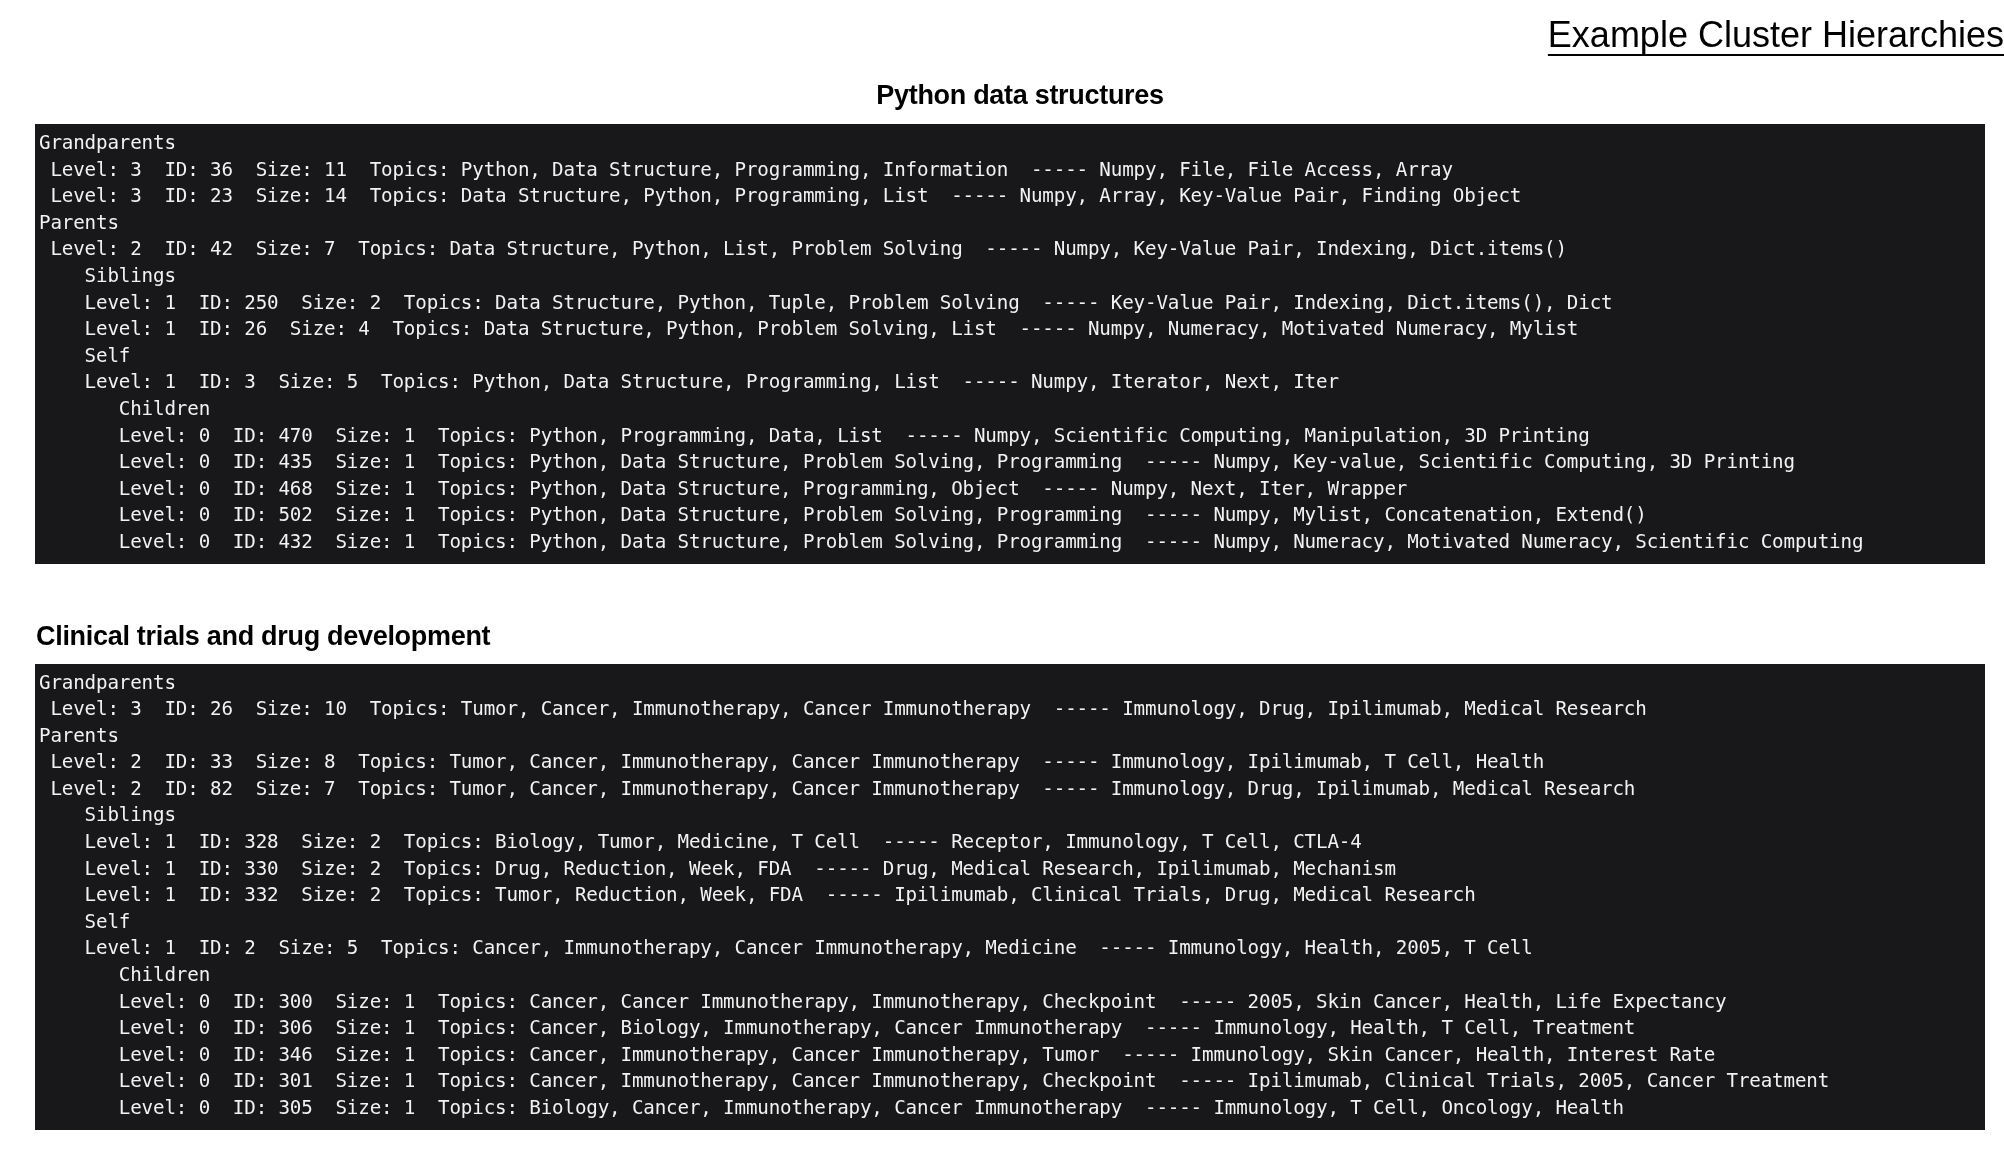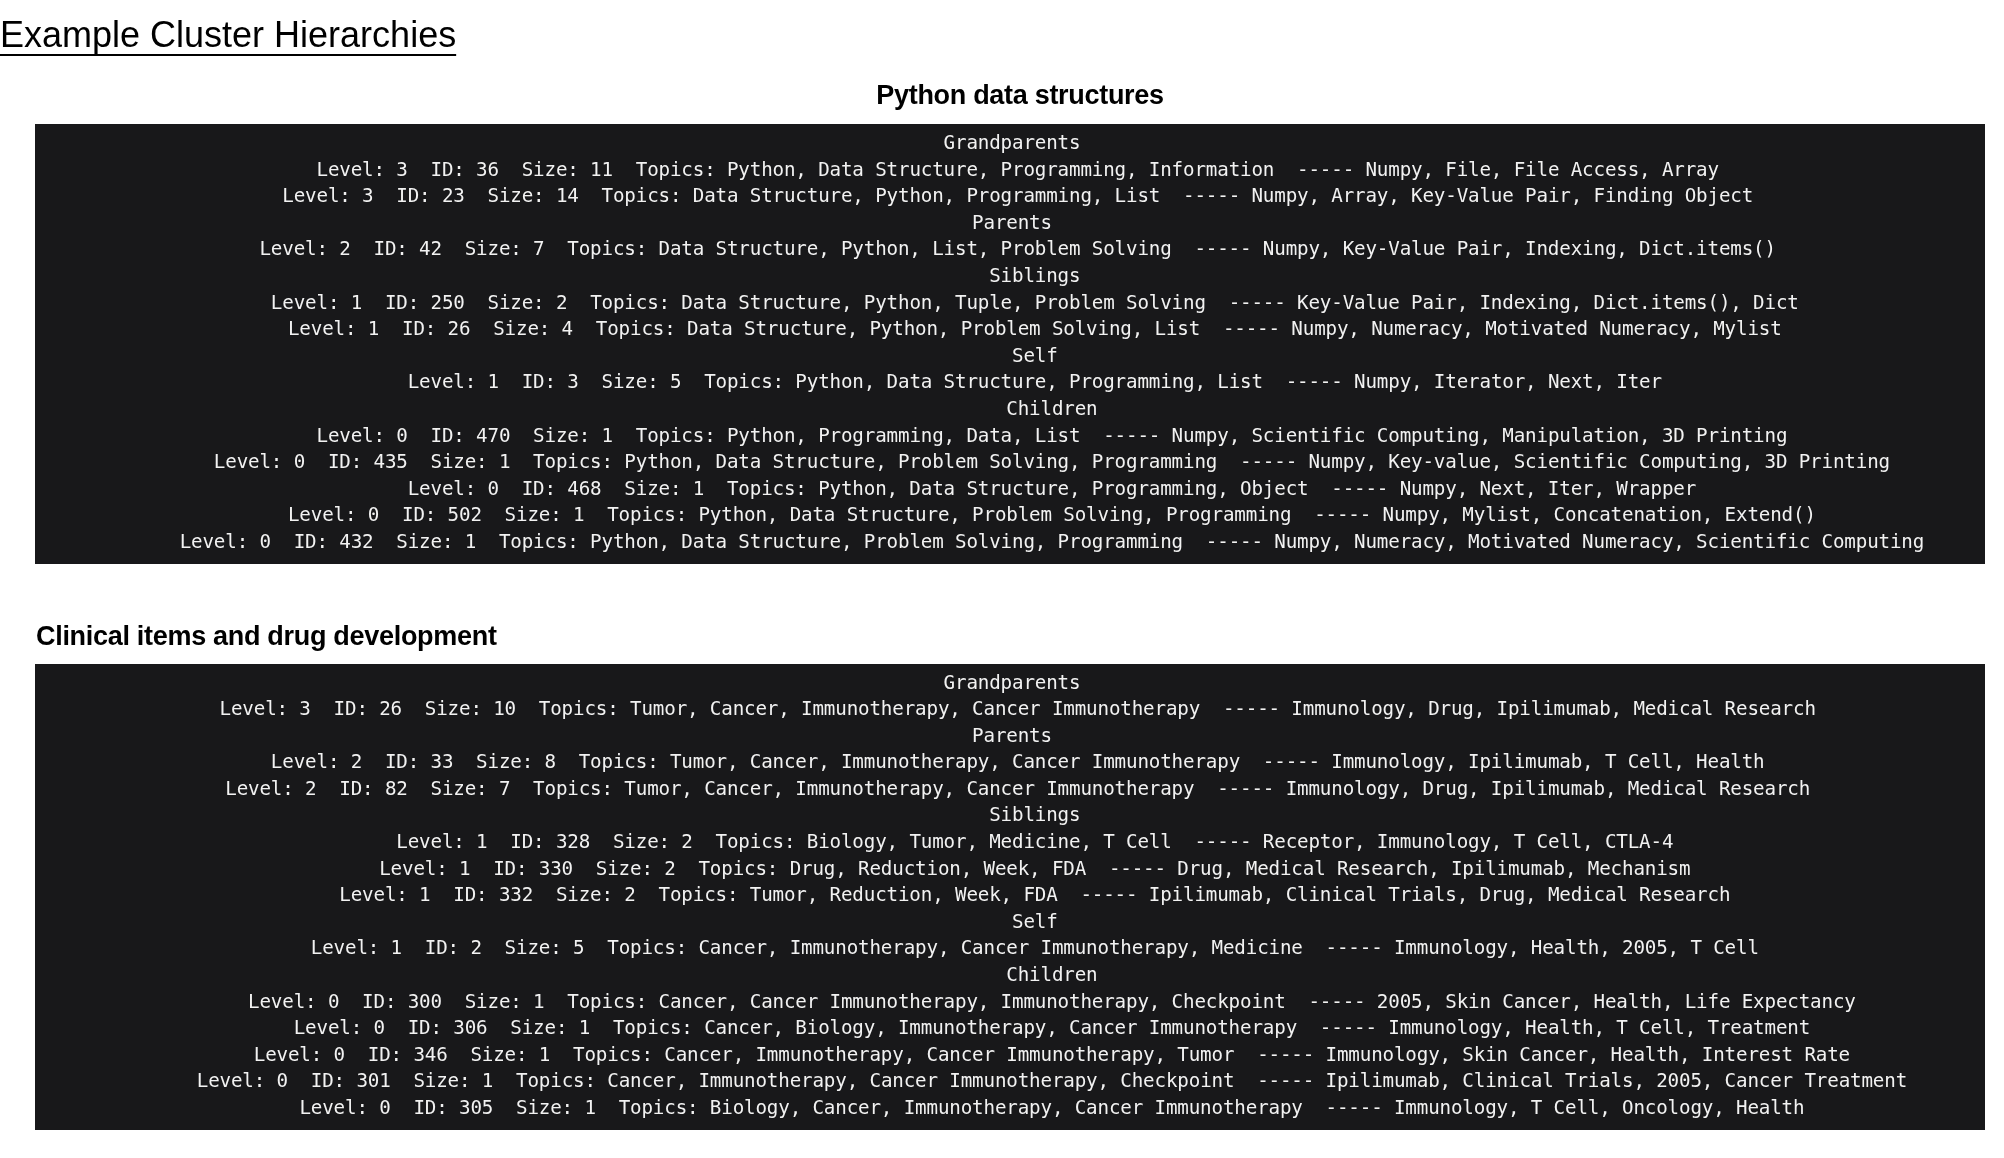--- a/index.html
+++ b/index.html
@@ -16,21 +16,21 @@
   }
 
   .page {
     position: relative;
     width: 2004px;
     height: 1158px;
     box-sizing: border-box;
   }
 
   .page-title {
-    text-align: left;
+    text-align: right;
     font-size: 36px;
     font-weight: 400;
     letter-spacing: 0px;
     margin: 0;
     padding-top: 14px;
     text-decoration: underline;
     text-underline-offset: 7px;
     text-decoration-thickness: 2px;
     font-family: "Liberation Sans", sans-serif;
   }
@@ -55,21 +55,20 @@
     font-family: "DejaVu Sans Mono", "Liberation Mono", monospace;
     font-size: 19.2px;
     line-height: 26.6px;
     padding: 6px 0 8px 4px;
     margin: 0 0 0 35px;
     width: 1950px;
     box-sizing: border-box;
     overflow: hidden;
     white-space: pre;
     letter-spacing: -0.15px;
-    text-align: center;
   }
 
   .code-line {
     white-space: pre;
     display: block;
     height: 26.6px;
   }
 
   
   #section-1-heading-wrap { padding-top: 24px; text-align: center; }
@@ -88,20 +87,20 @@
     <div id="section-1-heading-wrap">
       <h2 class="section-heading">Python data structures</h2>
     </div>
     <div id="section-1-block-wrap">
       <pre class="code-block" style="background: rgb(24, 24, 26); color: rgb(242, 242, 242);"><span class="code-line">Grandparents</span><span class="code-line"> Level: 3  ID: 36  Size: 11  Topics: Python, Data Structure, Programming, Information  ----- Numpy, File, File Access, Array</span><span class="code-line"> Level: 3  ID: 23  Size: 14  Topics: Data Structure, Python, Programming, List  ----- Numpy, Array, Key-Value Pair, Finding Object</span><span class="code-line">Parents</span><span class="code-line"> Level: 2  ID: 42  Size: 7  Topics: Data Structure, Python, List, Problem Solving  ----- Numpy, Key-Value Pair, Indexing, Dict.items()</span><span class="code-line">    Siblings</span><span class="code-line">    Level: 1  ID: 250  Size: 2  Topics: Data Structure, Python, Tuple, Problem Solving  ----- Key-Value Pair, Indexing, Dict.items(), Dict</span><span class="code-line">    Level: 1  ID: 26  Size: 4  Topics: Data Structure, Python, Problem Solving, List  ----- Numpy, Numeracy, Motivated Numeracy, Mylist</span><span class="code-line">    Self</span><span class="code-line">    Level: 1  ID: 3  Size: 5  Topics: Python, Data Structure, Programming, List  ----- Numpy, Iterator, Next, Iter</span><span class="code-line">       Children</span><span class="code-line">       Level: 0  ID: 470  Size: 1  Topics: Python, Programming, Data, List  ----- Numpy, Scientific Computing, Manipulation, 3D Printing</span><span class="code-line">       Level: 0  ID: 435  Size: 1  Topics: Python, Data Structure, Problem Solving, Programming  ----- Numpy, Key-value, Scientific Computing, 3D Printing</span><span class="code-line">       Level: 0  ID: 468  Size: 1  Topics: Python, Data Structure, Programming, Object  ----- Numpy, Next, Iter, Wrapper</span><span class="code-line">       Level: 0  ID: 502  Size: 1  Topics: Python, Data Structure, Problem Solving, Programming  ----- Numpy, Mylist, Concatenation, Extend()</span><span class="code-line">       Level: 0  ID: 432  Size: 1  Topics: Python, Data Structure, Problem Solving, Programming  ----- Numpy, Numeracy, Motivated Numeracy, Scientific Computing</span></pre>
     </div>
   </div>
 
   <div class="section">
     <div id="section-2-heading-wrap">
-      <h2 class="section-heading">Clinical items and drug development</h2>
+      <h2 class="section-heading">Clinical trials and drug development</h2>
     </div>
     <div id="section-2-block-wrap">
       <pre class="code-block" style="background: rgb(24, 24, 26); color: rgb(242, 242, 242);"><span class="code-line">Grandparents</span><span class="code-line"> Level: 3  ID: 26  Size: 10  Topics: Tumor, Cancer, Immunotherapy, Cancer Immunotherapy  ----- Immunology, Drug, Ipilimumab, Medical Research</span><span class="code-line">Parents</span><span class="code-line"> Level: 2  ID: 33  Size: 8  Topics: Tumor, Cancer, Immunotherapy, Cancer Immunotherapy  ----- Immunology, Ipilimumab, T Cell, Health</span><span class="code-line"> Level: 2  ID: 82  Size: 7  Topics: Tumor, Cancer, Immunotherapy, Cancer Immunotherapy  ----- Immunology, Drug, Ipilimumab, Medical Research</span><span class="code-line">    Siblings</span><span class="code-line">    Level: 1  ID: 328  Size: 2  Topics: Biology, Tumor, Medicine, T Cell  ----- Receptor, Immunology, T Cell, CTLA-4</span><span class="code-line">    Level: 1  ID: 330  Size: 2  Topics: Drug, Reduction, Week, FDA  ----- Drug, Medical Research, Ipilimumab, Mechanism</span><span class="code-line">    Level: 1  ID: 332  Size: 2  Topics: Tumor, Reduction, Week, FDA  ----- Ipilimumab, Clinical Trials, Drug, Medical Research</span><span class="code-line">    Self</span><span class="code-line">    Level: 1  ID: 2  Size: 5  Topics: Cancer, Immunotherapy, Cancer Immunotherapy, Medicine  ----- Immunology, Health, 2005, T Cell</span><span class="code-line">       Children</span><span class="code-line">       Level: 0  ID: 300  Size: 1  Topics: Cancer, Cancer Immunotherapy, Immunotherapy, Checkpoint  ----- 2005, Skin Cancer, Health, Life Expectancy</span><span class="code-line">       Level: 0  ID: 306  Size: 1  Topics: Cancer, Biology, Immunotherapy, Cancer Immunotherapy  ----- Immunology, Health, T Cell, Treatment</span><span class="code-line">       Level: 0  ID: 346  Size: 1  Topics: Cancer, Immunotherapy, Cancer Immunotherapy, Tumor  ----- Immunology, Skin Cancer, Health, Interest Rate</span><span class="code-line">       Level: 0  ID: 301  Size: 1  Topics: Cancer, Immunotherapy, Cancer Immunotherapy, Checkpoint  ----- Ipilimumab, Clinical Trials, 2005, Cancer Treatment</span><span class="code-line">       Level: 0  ID: 305  Size: 1  Topics: Biology, Cancer, Immunotherapy, Cancer Immunotherapy  ----- Immunology, T Cell, Oncology, Health</span></pre>
     </div>
   </div>
 
 </div>
 
 </body></html>

